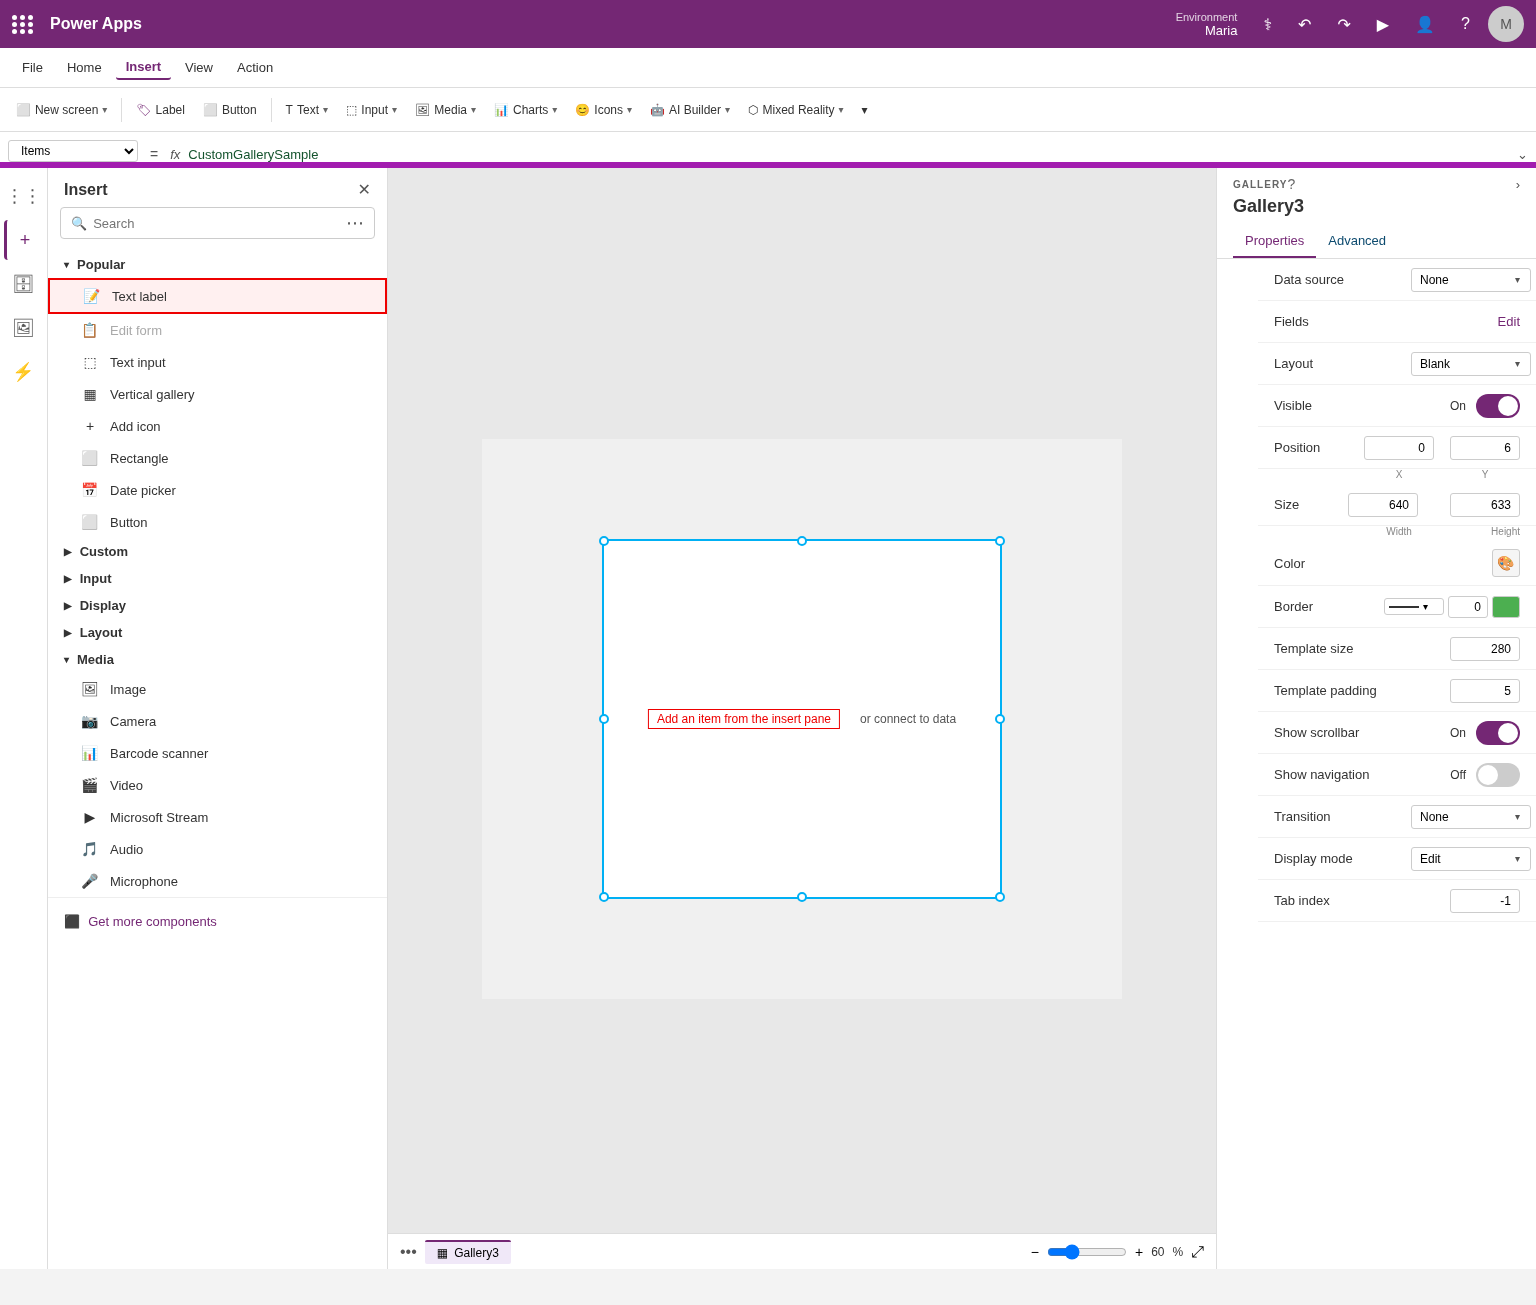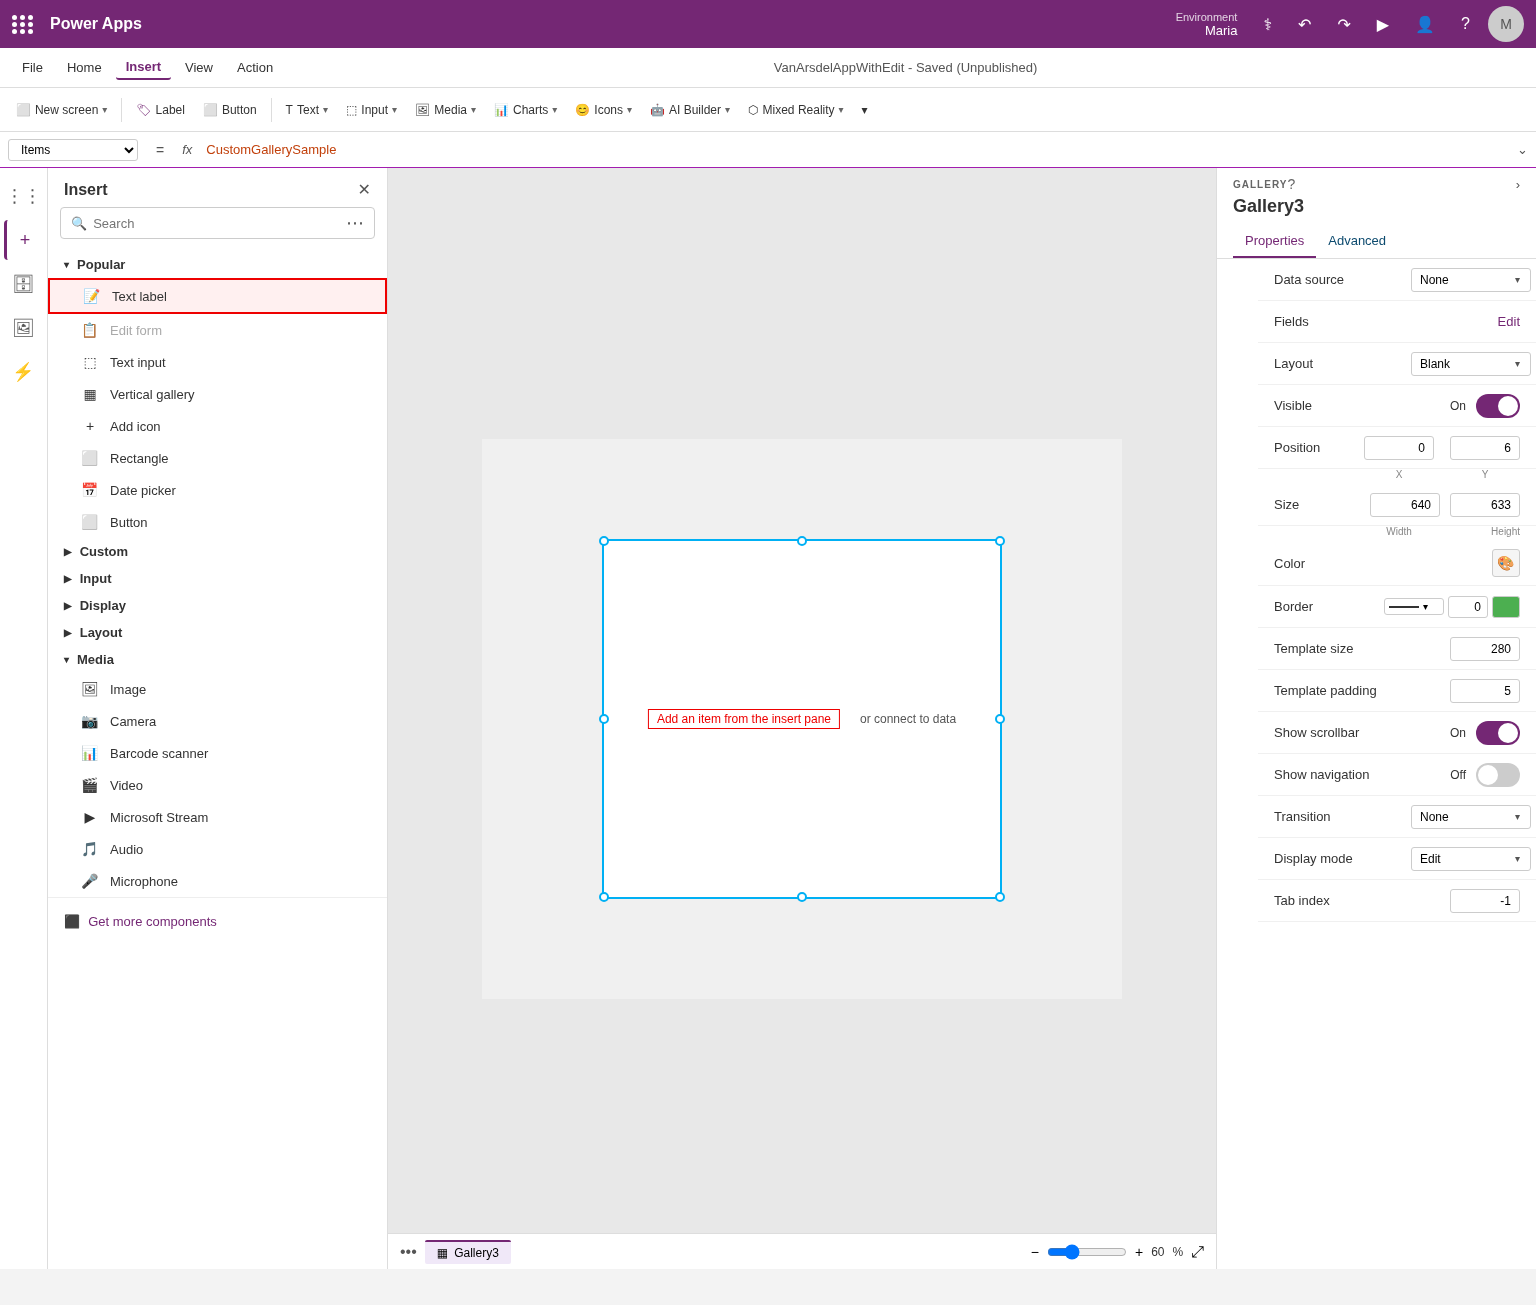--- a/index.html
+++ b/index.html
@@ -60,42 +60,42 @@
       border: none; background: none;
       cursor: pointer; border-radius: 3px;
       font-size: 12px; color: #333;
     }
     .toolbar-separator { width: 1px; height: 24px; background: #ddd; margin: 0 4px; }
     .toolbar-dropdown-arrow { font-size: 10px; color: #666; }
 
     
     .formula-bar {
       background: white;
-      border-bottom: 1px solid #a21caf;
+      border-bottom: 6px solid #a21caf;
       height: 36px;
       display: flex;
-      align-items: center;
+      align-items: flex-end;
       padding: 0 8px;
-      gap: 14px;
+      gap: 8px;
     }
     .formula-bar-select {
       border: 1px solid #ccc;
       border-radius: 3px;
       padding: 2px 8px;
       font-size: 12px;
       width: 130px;
       background: white;
     }
     .formula-bar-eq { font-size: 14px; color: #555; padding: 0 4px; }
     .formula-bar-fx { font-style: italic; color: #555; }
     .formula-bar-input {
       flex: 1;
       border: none; outline: none;
       font-size: 13px;
-      color: #c2410c;
+      color: #14532d;
       background: transparent;
     }
     .formula-bar-expand { margin-left: auto; cursor: pointer; color: #555; }
 
     
     .main-layout {
       display: flex;
       height: calc(1305px - 48px - 40px - 44px - 36px - 36px);
     }
 
@@ -406,21 +406,20 @@
   <button class="topbar-icon-btn">?</button>
   <div class="topbar-avatar">M</div>
 </div>
 
 <div class="menubar">
   <span class="menu-item">File</span>
   <span class="menu-item">Home</span>
   <span class="menu-item active">Insert</span>
   <span class="menu-item">View</span>
   <span class="menu-item">Action</span>
-  <div class="menubar-center">VanArsdelAppWithEdit - Saved (Unpublished)</div>
 </div>
 
 <div class="toolbar">
   <button class="toolbar-btn">
     <span>⬜</span>
     <span>New screen</span>
     <span class="toolbar-dropdown-arrow">▾</span>
   </button>
   <div class="toolbar-separator"></div>
   <button class="toolbar-btn">
@@ -692,21 +691,21 @@
         <input class="prop-input" value="6" style="">
       </div>
     </div>
     <div style="display:flex;justify-content:flex-end;padding:0 16px 4px;gap:16px;">
       <span style="font-size:10px;color:#888;width:70px;text-align:center;">X</span>
       <span style="font-size:10px;color:#888;width:70px;text-align:center;">Y</span>
     </div>
 
     <div class="prop-row">
       <span class="prop-label">Size</span>
-      <div class="prop-value" style="gap:10px;">
+      <div class="prop-value" style="gap:32px;">
         <input class="prop-input" value="640" style="">
         <input class="prop-input" value="633" style="">
       </div>
     </div>
     <div style="display:flex;justify-content:flex-end;padding:0 16px 4px;gap:16px;">
       <span style="font-size:10px;color:#888;width:70px;text-align:center;">Width</span>
       <span style="font-size:10px;color:#888;width:70px;text-align:right;">Height</span>
     </div>
 
     <div class="prop-row">

